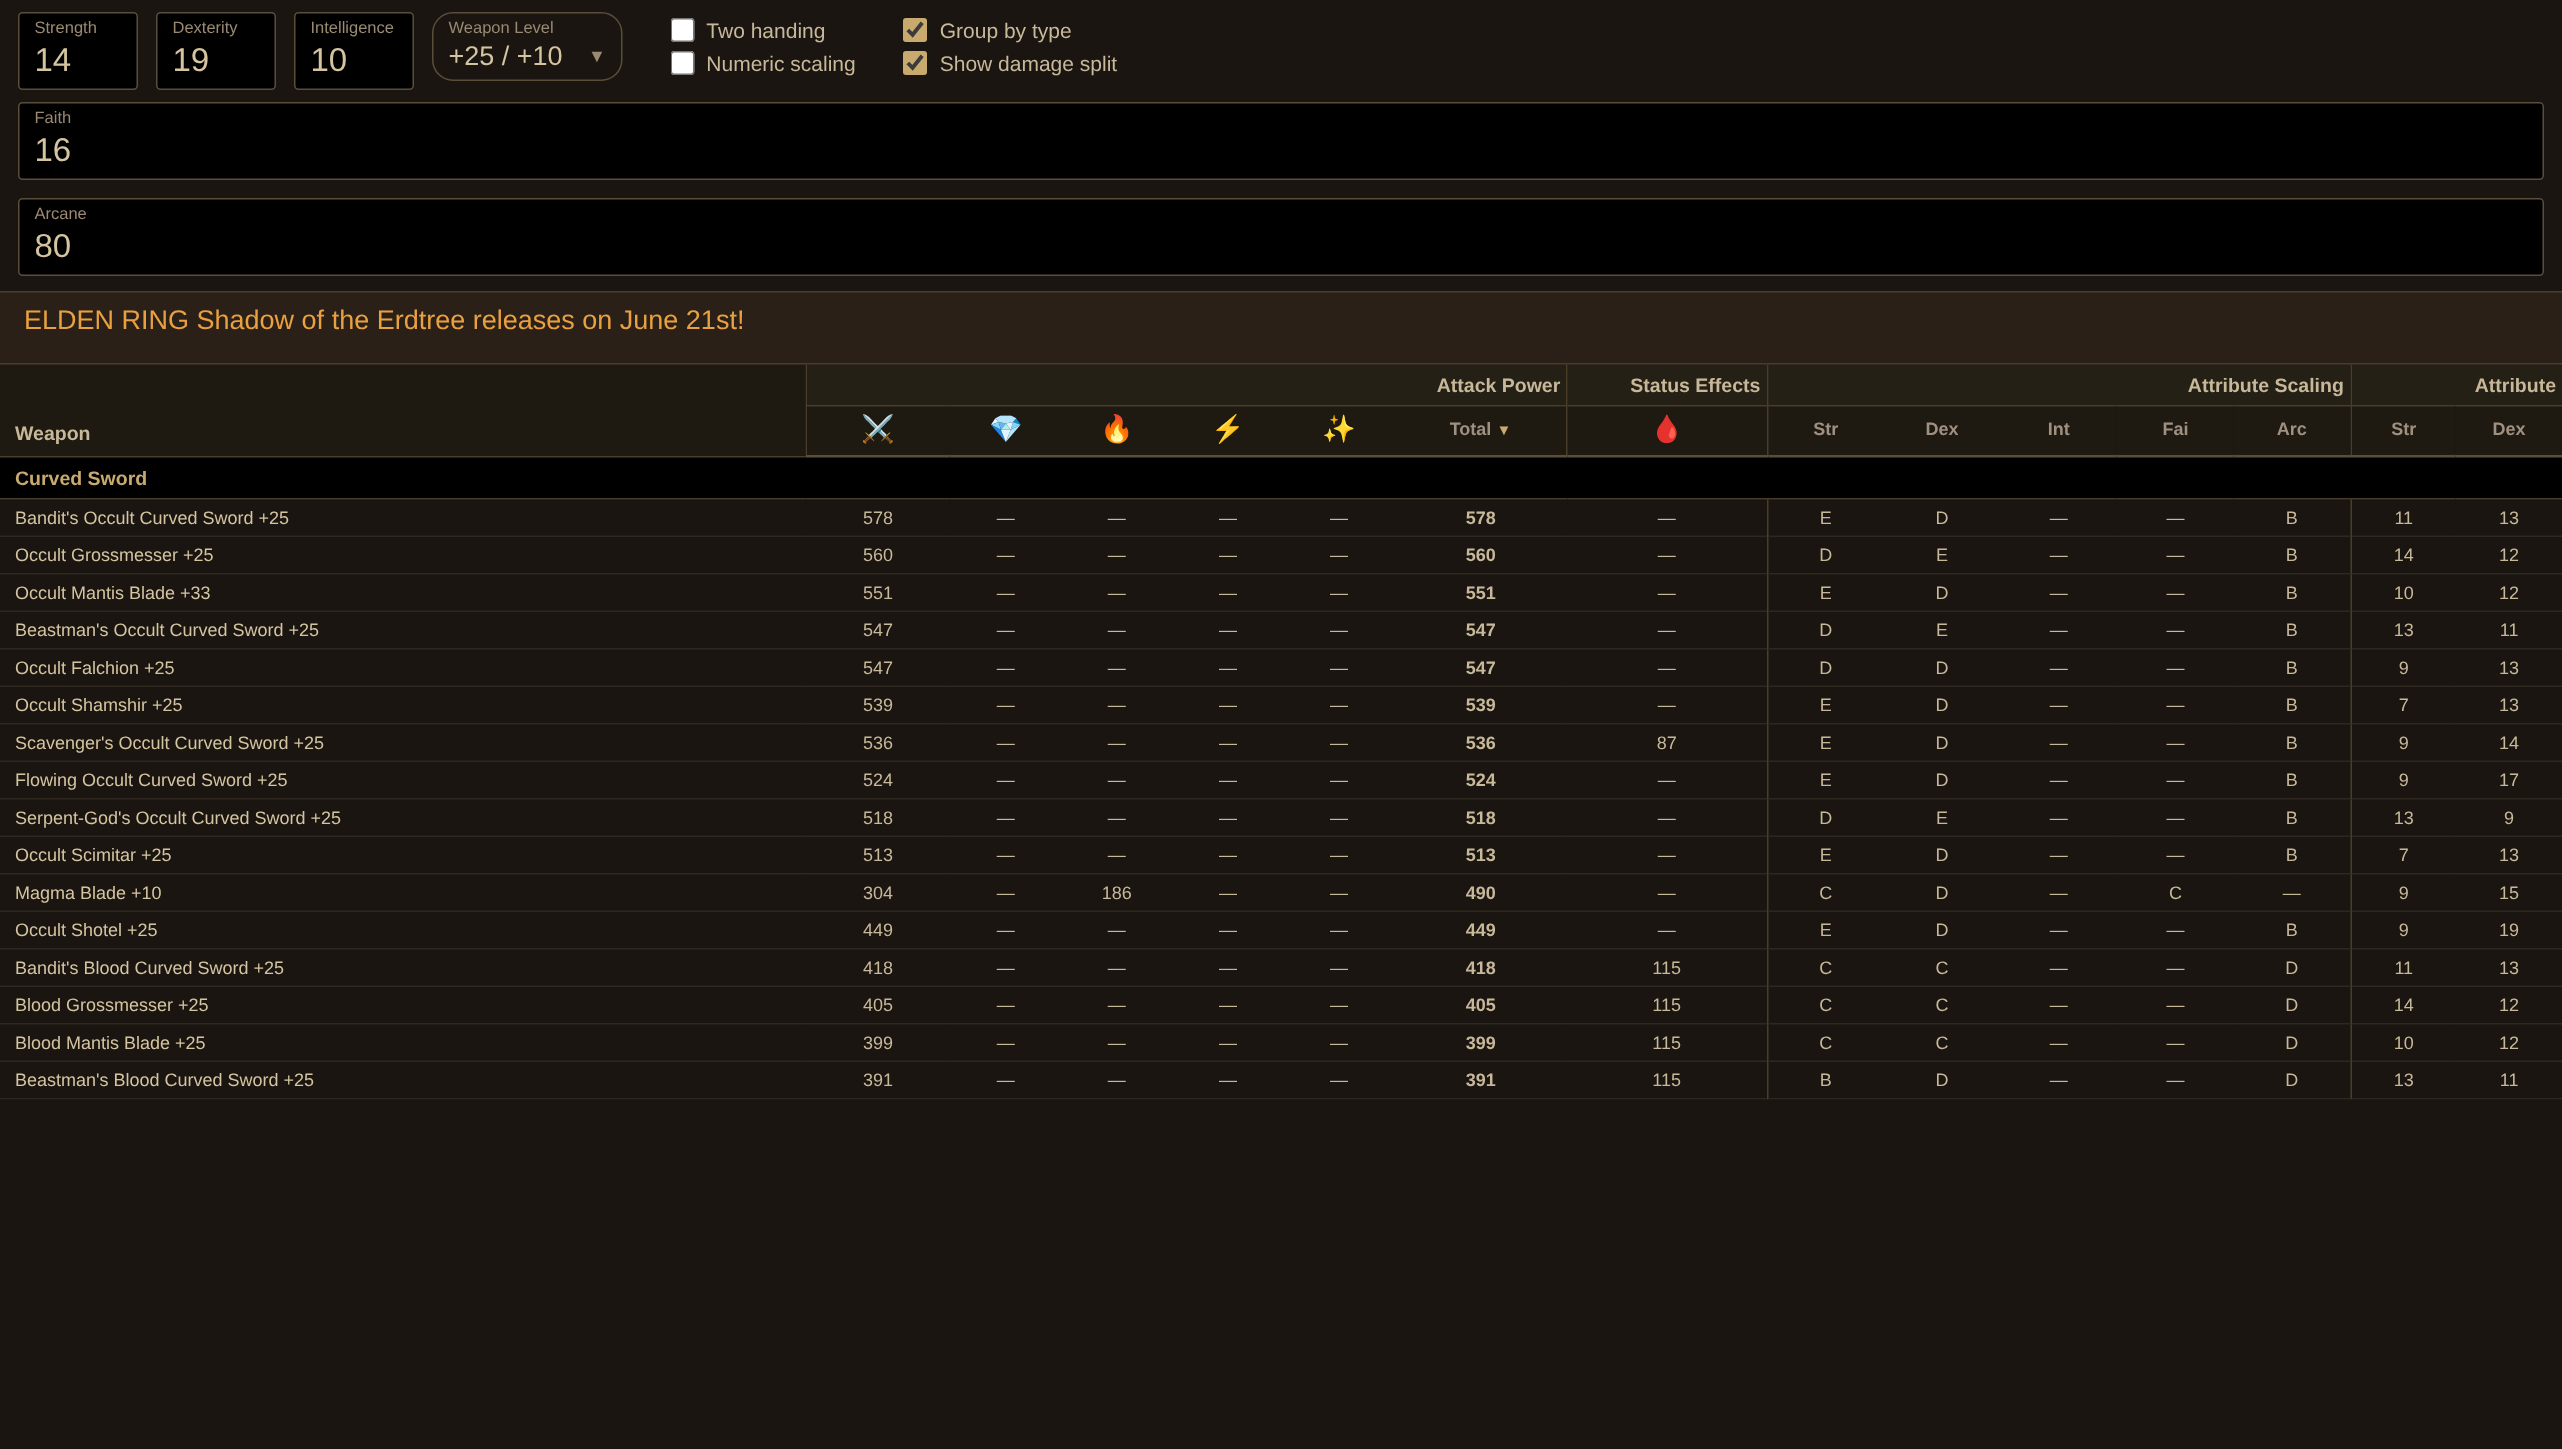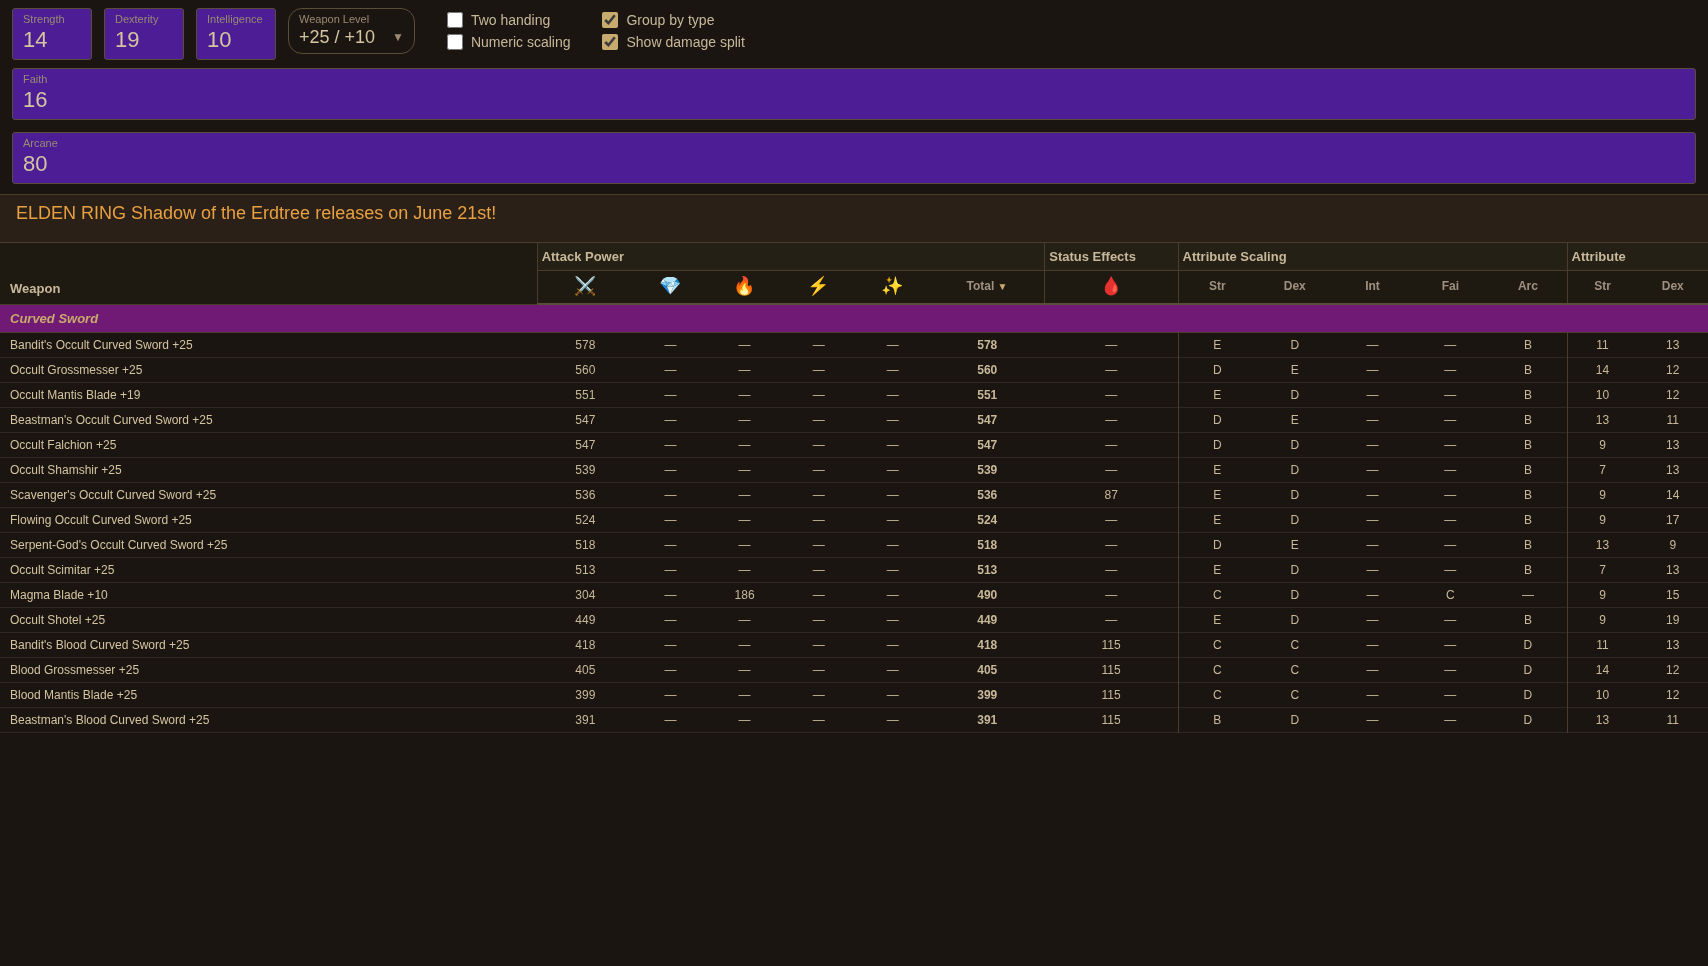--- a/index.html
+++ b/index.html
@@ -22,21 +22,21 @@
       flex-wrap: wrap;
     }
 
     .stat-box {
       display: flex;
       flex-direction: column;
       border: 1px solid #5a4e3a;
       border-radius: 3px;
       padding: 4px 10px 6px;
       min-width: 80px;
-      background: #4c1d95;
+      background: #000000;
       position: relative;
     }
 
     .stat-label {
       font-size: 11px;
       color: #9a8a72;
       margin-bottom: 2px;
     }
 
     .stat-value {
@@ -135,49 +135,48 @@
     table {
       width: 100%;
       border-collapse: collapse;
       table-layout: fixed;
     }
 
     
     .col-group-header {
       background: #252015;
       color: #c8b89a;
-      text-align: left;
+      text-align: right;
       padding: 6px 4px;
       font-size: 13px;
       border-bottom: 1px solid #4a3e2a;
     }
 
     .col-sub-header {
       background: #1e1a12;
       color: #a09080;
       text-align: center;
       padding: 4px 2px 6px;
       font-size: 12px;
       border-bottom: 2px solid #5a4e3a;
     }
 
     .weapon-header {
       text-align: left;
       padding-left: 10px;
     }
 
     .group-label-row td {
-      background: #701a75;
+      background: #000000;
       color: #c8aa6e;
       font-size: 13px;
       font-weight: 600;
       padding: 6px 10px;
       border-top: 1px solid #4a3e2a;
       border-bottom: 1px solid #4a3e2a;
-      font-style: italic;
     }
 
     tbody tr:not(.group-label-row) {
       border-bottom: 1px solid #2e2820;
     }
 
     tbody tr:not(.group-label-row) td {
       padding: 5px 4px;
       text-align: center;
       font-size: 12px;
@@ -388,21 +387,21 @@
           <td class="dash" style="border-right: 1px solid rgb(74, 62, 42);">—</td>
           <td class="grade-D">D</td>
           <td class="grade-E">E</td>
           <td class="dash">—</td>
           <td class="dash">—</td>
           <td class="grade-B" style="border-right: 1px solid rgb(74, 62, 42);">B</td>
           <td>14</td>
           <td>12</td>
         </tr>
         <tr>
-          <td>Occult Mantis Blade +19</td>
+          <td>Occult Mantis Blade +33</td>
           <td>551</td>
           <td class="dash">—</td>
           <td class="dash">—</td>
           <td class="dash">—</td>
           <td class="dash">—</td>
           <td class="total-cell">551</td>
           <td class="dash" style="border-right: 1px solid rgb(74, 62, 42);">—</td>
           <td class="grade-E">E</td>
           <td class="grade-D">D</td>
           <td class="dash">—</td>

